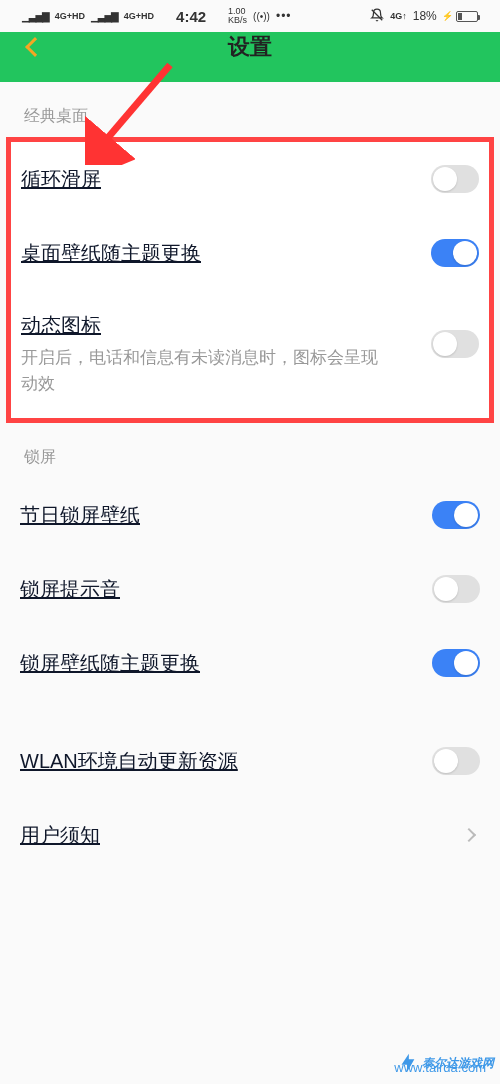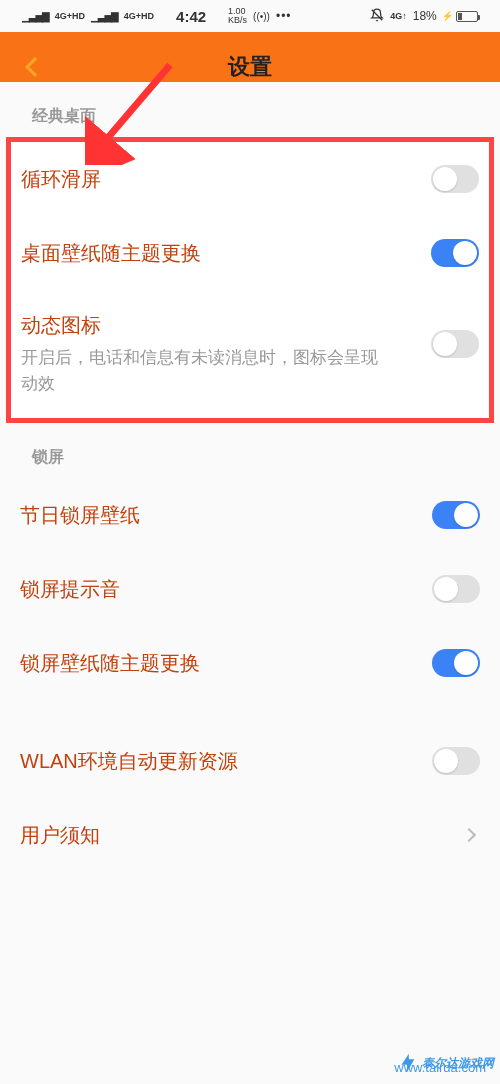--- a/index.html
+++ b/index.html
@@ -38,24 +38,24 @@
     .battery::after {
       content: ""; position: absolute; right: -3px; top: 3px;
       width: 2px; height: 5px; background: #555; border-radius: 0 1px 1px 0;
     }
     .battery-fill { height: 7px; background: #555; margin-left: 1px; }
     
     
     .header {
       height: 50px;
       display: flex;
-      align-items: flex-end;
+      align-items: flex-start;
       justify-content: center;
       position: relative;
-      background: #f97316;
+      background: #22c55e;
     }
     .back-btn {
       position: absolute;
       left: 20px;
       width: 30px;
       height: 30px;
       display: flex;
       align-items: center;
       justify-content: center;
     }
@@ -75,45 +75,45 @@
     .red-arrow {
       position: absolute;
       left: 85px;
       top: 55px;
       pointer-events: none;
       z-index: 10;
     }
     
     
     .section-header {
-      padding: 24px 32px 10px;
+      padding: 24px 24px 10px;
       font-size: 16px;
       color: #999;
-      font-weight: bold;
     }
     
     .highlight-box {
       border: 5px solid #ff4444;
       margin: 0 6px;
       background: #fff;
     }
     
     .row {
       display: flex;
       align-items: center;
       justify-content: space-between;
       padding: 22px 14px;
       background: #fff;
       min-height: 74px;
     }
     .highlight-box .row { padding: 22px 10px; }
     .row-content { flex: 1; }
     .row-title {
       font-size: 20px;
-      color: #c2410c;
+      color: #0f172a;
+      text-decoration: underline;
     }
     .row-desc {
       font-size: 17px;
       color: #999;
       margin-top: 6px;
       line-height: 1.5;
       padding-right: 50px;
     }
     
     

